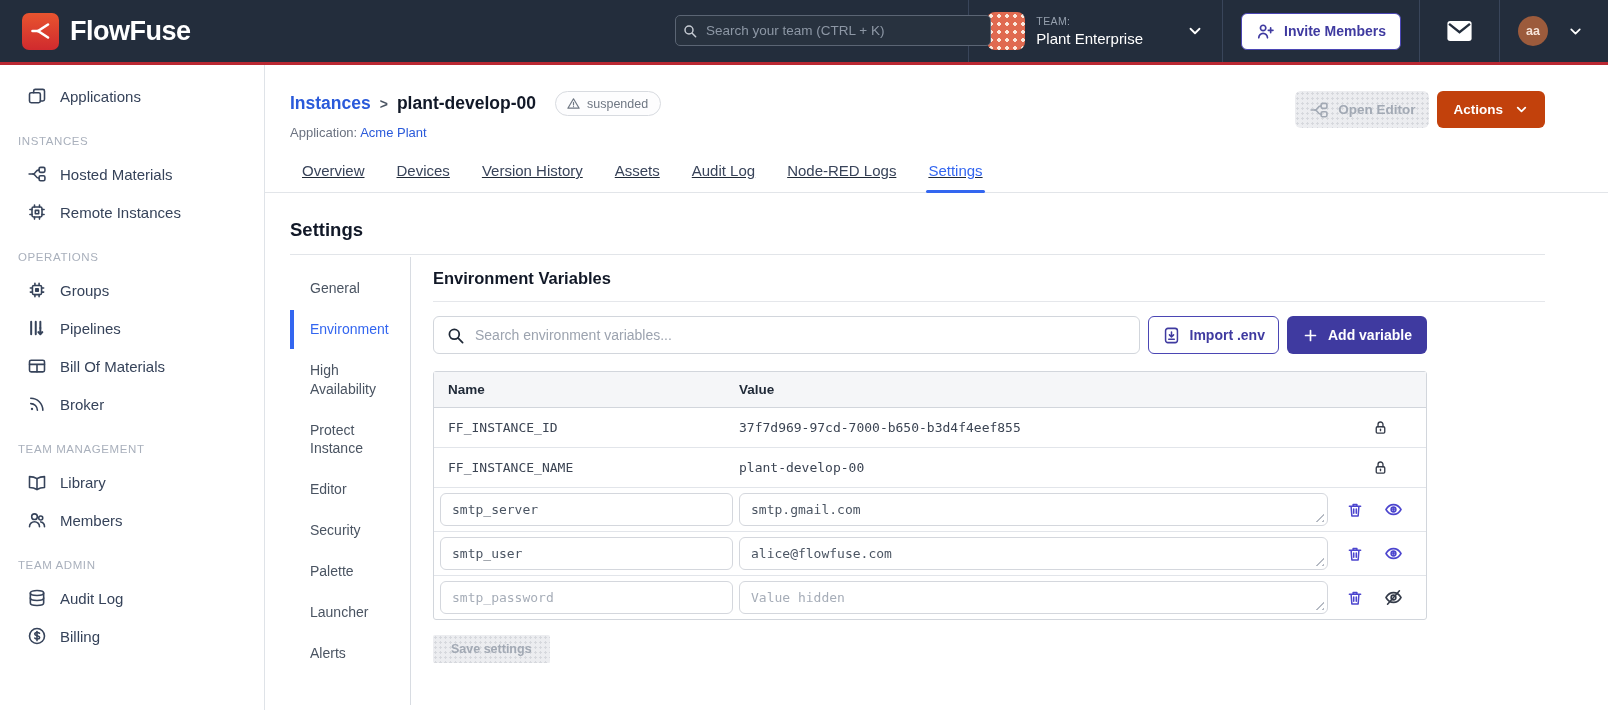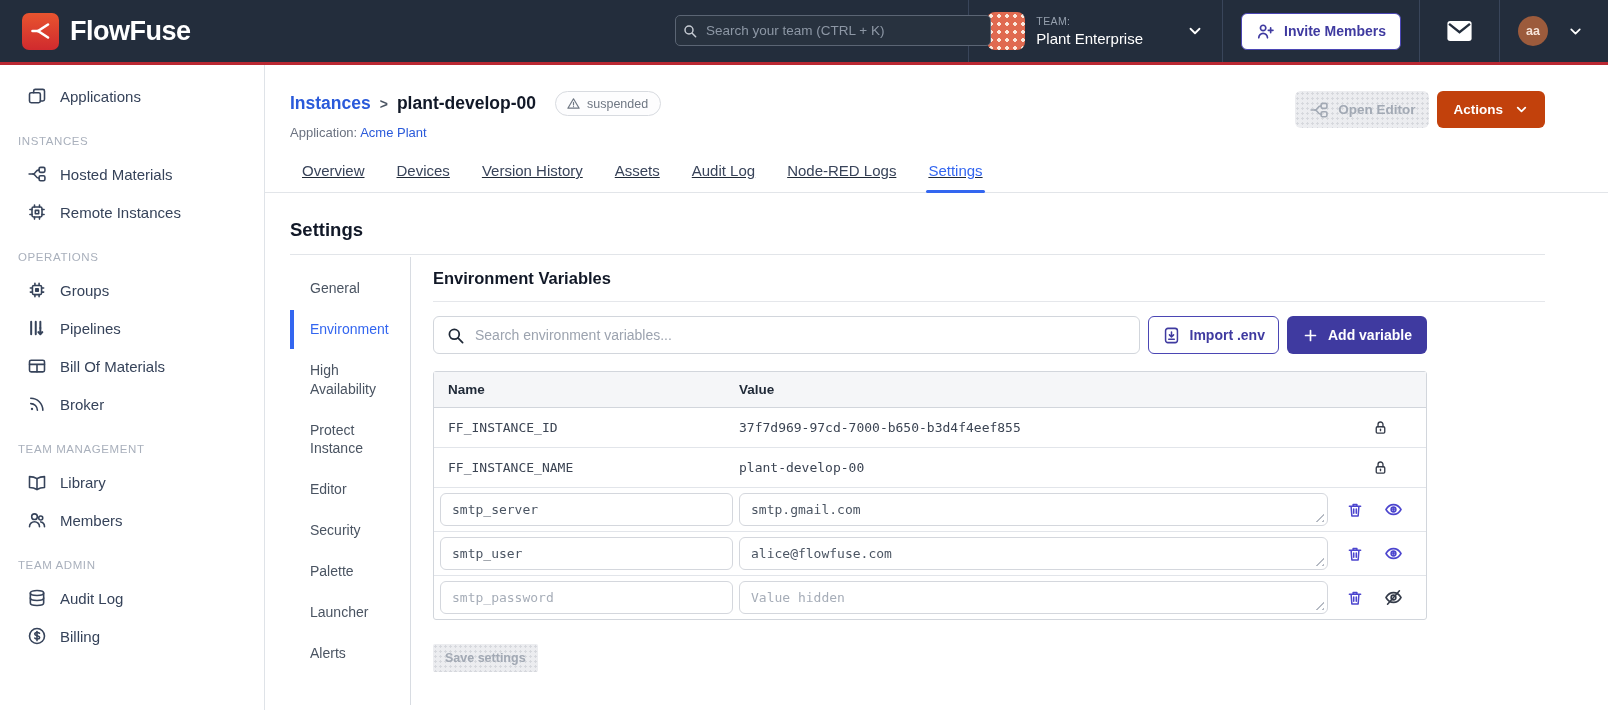--- a/index.html
+++ b/index.html
@@ -104,21 +104,21 @@
   .fld { width:100%; height:33px; border:1px solid #D4D7DD; border-radius:6px; padding:0 11px;
     font-family:"DejaVu Sans Mono", monospace; font-size:13px; color:#4B5563; outline:none; background:#fff; }
   .fld::placeholder { color:#A6ADB8; }
   .muted-input { color:#A6ADB8; }
   .value-wrap { flex:1; position:relative; min-width:0; }
   .resize-handle { position:absolute; right:4px; bottom:4px; width:10px; height:10px;
     background:repeating-linear-gradient(-45deg, #B6BBC4 0 1.5px, transparent 1.5px 4.5px);
     clip-path:polygon(100% 0, 100% 100%, 0 100%); cursor:nwse-resize; }
   .icon-btn { background:none; border:none; color:#4C45CE; cursor:pointer; display:flex; align-items:center; }
   .icon-btn.dark { color:#343B49; }
-  .btn-save { margin-top:24px; font-size:12.5px; font-weight:700; color:#A2A9B4; padding:7px 12px; border-radius:2px; cursor:default; }
+  .btn-save { margin-top:15px; font-size:12.5px; font-weight:700; color:#A2A9B4; padding:7px 18px; border-radius:2px; cursor:default; }
 
   svg { display:block; }
 </style>
 </head>
 <body>
 
 <div class="app">
 
   <header class="topbar">
     <div class="brand">

